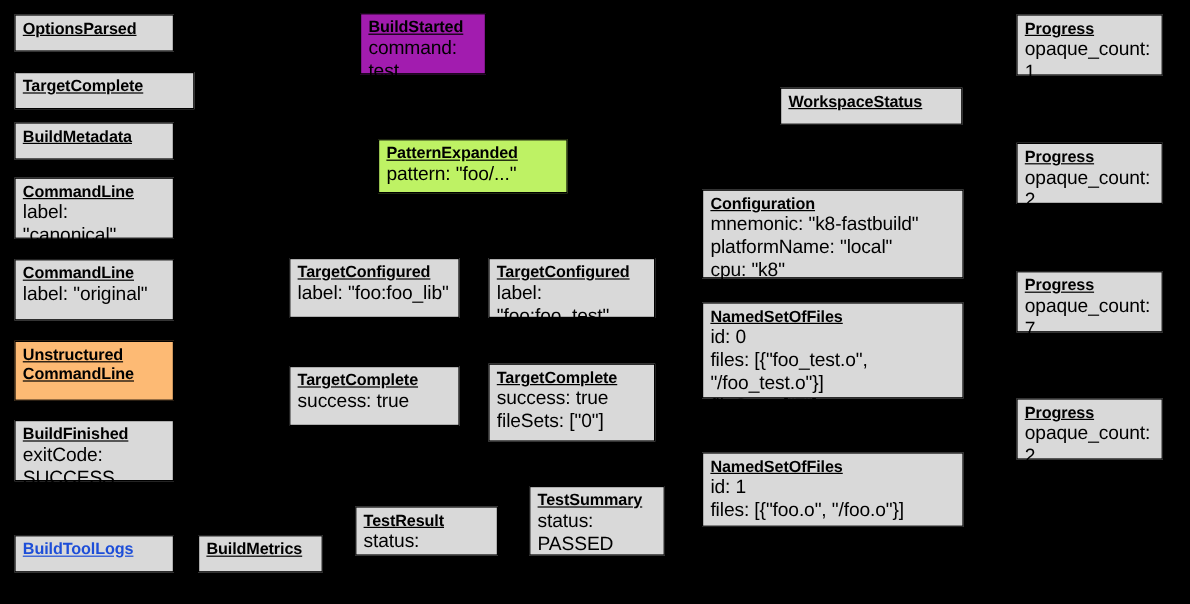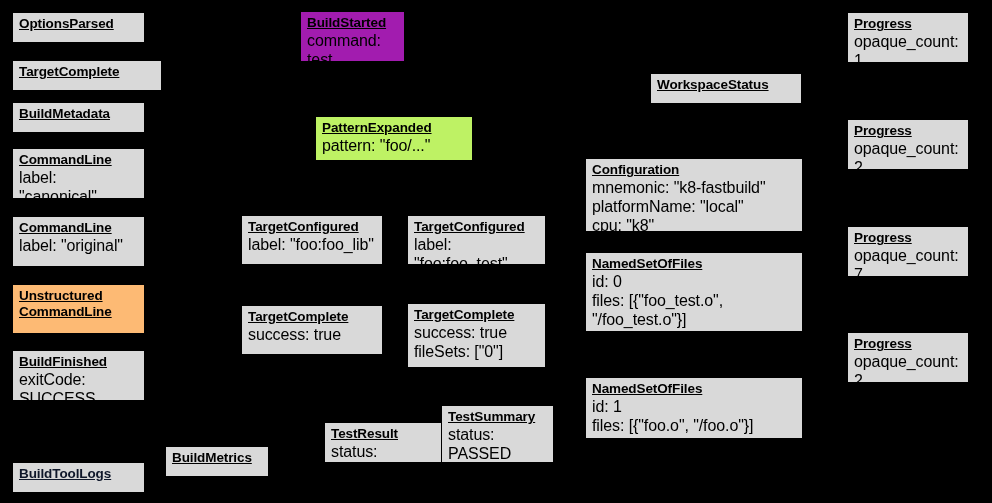--- a/index.html
+++ b/index.html
@@ -66,21 +66,21 @@
       <span class="node-fields">label: "original"</span>
     </div>
     <div class="node" style="left: 12px; top: 284px; width: 133px; height: 50px; background: #fdba74; border-color: rgb(0, 0, 0); color: rgb(0, 0, 0);">
       <span class="node-title">Unstructured
 CommandLine</span>
     </div>
     <div class="node" style="left: 12px; top: 350px; width: 133px; height: 51px; background: rgb(217, 217, 217); border-color: rgb(0, 0, 0); color: rgb(0, 0, 0);">
       <span class="node-title">BuildFinished</span>
       <span class="node-fields">exitCode: SUCCESS</span>
     </div>
-    <div class="node" style="left: 12px; top: 462px; width: 133px; height: 31px; background: rgb(217, 217, 217); border-color: rgb(0, 0, 0); color: #0f172a;">
+    <div class="node" style="left: 12px; top: 446px; width: 133px; height: 31px; background: rgb(217, 217, 217); border-color: rgb(0, 0, 0); color: #1d4ed8;">
       <span class="node-title">BuildToolLogs</span>
     </div>
     <div class="node" style="left: 165px; top: 446px; width: 104px; height: 31px; background: rgb(217, 217, 217); border-color: rgb(0, 0, 0); color: rgb(0, 0, 0);">
       <span class="node-title">BuildMetrics</span>
     </div>
     <div class="node" style="left: 300px; top: 11px; width: 105px; height: 51px; background: #a21caf; border-color: rgb(0, 0, 0); color: rgb(0, 0, 0);">
       <span class="node-title">BuildStarted</span>
       <span class="node-fields">command: test</span>
     </div>
     <div class="node" style="left: 300px; top: 116px; width: 158px; height: 45px; background: #bef264; border-color: rgb(0, 0, 0); color: rgb(0, 0, 0); margin-left: 15px;">
@@ -97,21 +97,21 @@
     </div>
     <div class="node" style="left: 241px; top: 305px; width: 142px; height: 50px; background: rgb(217, 217, 217); border-color: rgb(0, 0, 0); color: rgb(0, 0, 0);">
       <span class="node-title">TargetComplete</span>
       <span class="node-fields">success: true</span>
     </div>
     <div class="node" style="left: 407px; top: 303px; width: 139px; height: 65px; background: rgb(217, 217, 217); border-color: rgb(0, 0, 0); color: rgb(0, 0, 0);">
       <span class="node-title">TargetComplete</span>
       <span class="node-fields">success: true
 fileSets: ["0"]</span>
     </div>
-    <div class="node" style="left: 324px; top: 422px; width: 119px; height: 41px; background: rgb(217, 217, 217); border-color: rgb(0, 0, 0); color: rgb(0, 0, 0);">
+    <div class="node" style="left: 296px; top: 422px; width: 119px; height: 41px; background: rgb(217, 217, 217); border-color: rgb(0, 0, 0); color: rgb(0, 0, 0);">
       <span class="node-title">TestResult</span>
       <span class="node-fields">status: PASSED</span>
     </div>
     <div class="node" style="left: 441px; top: 405px; width: 113px; height: 58px; background: rgb(217, 217, 217); border-color: rgb(0, 0, 0); color: rgb(0, 0, 0);">
       <span class="node-title">TestSummary</span>
       <span class="node-fields">status: PASSED
 runs: 1</span>
     </div>
     <div class="node" style="left: 650px; top: 73px; width: 152px; height: 31px; background: rgb(217, 217, 217); border-color: rgb(0, 0, 0); color: rgb(0, 0, 0);">
       <span class="node-title">WorkspaceStatus</span>

